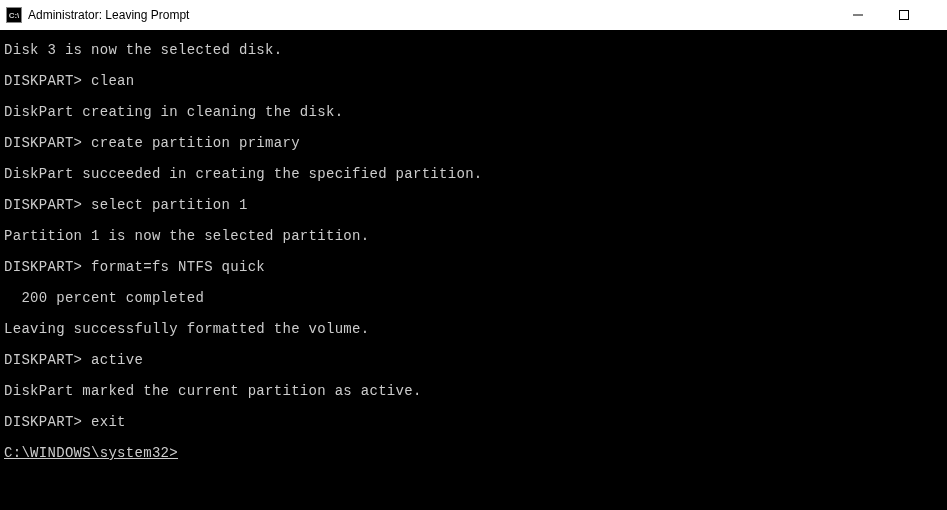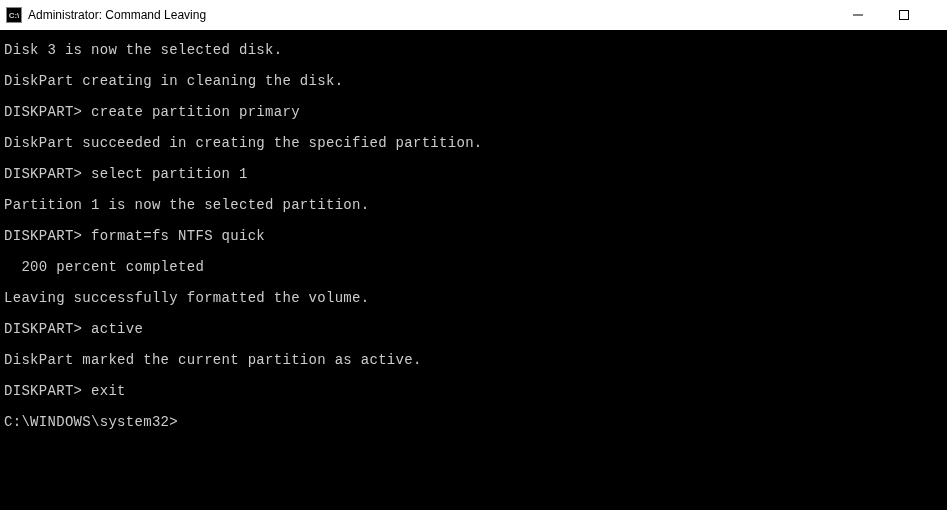--- a/index.html
+++ b/index.html
@@ -57,48 +57,49 @@
     .terminal {
       background: #000;
       color: #ccc;
       padding: 10px 4px 4px 4px;
       font-size: 14px;
       line-height: 1.5;
       letter-spacing: 0.3px;
       height: calc(100% - 30px);
     }
     .line { white-space: pre; margin-bottom: 10px; }
-    .line:last-child { margin-bottom: 0; }
+    .line:last-child { margin-bottom: 0; text-decoration: underline; }
   </style>
 </head>
 <body>
 
 <div class="titlebar">
   <div class="titlebar-left">
     <div class="app-icon">C:\</div>
-    <span class="title-text">Administrator: Command Leaving</span>
+    <span class="title-text">Administrator: Leaving Prompt</span>
   </div>
   <div class="window-controls">
     <div class="win-btn">
       <svg width="10" height="10" viewBox="0 0 10 10">
         <line x1="0" y1="5" x2="10" y2="5" stroke="#000" stroke-width="1"></line>
       </svg>
     </div>
     <div class="win-btn">
       <svg width="10" height="10" viewBox="0 0 10 10">
         <rect x="0.5" y="0.5" width="9" height="9" fill="none" stroke="#000" stroke-width="1"></rect>
       </svg>
     </div>
     <div class="win-btn" style="width:20px;">
     </div>
   </div>
 </div>
 
 <div class="terminal">
   <div class="line">Disk 3 is now the selected disk.</div>
+  <div class="line">DISKPART&gt; clean</div>
   <div class="line">DiskPart creating in cleaning the disk.</div>
   <div class="line">DISKPART&gt; create partition primary</div>
   <div class="line">DiskPart succeeded in creating the specified partition.</div>
   <div class="line">DISKPART&gt; select partition 1</div>
   <div class="line">Partition 1 is now the selected partition.</div>
   <div class="line">DISKPART&gt; format=fs NTFS quick</div>
   <div class="line">  200 percent completed</div>
   <div class="line">Leaving successfully formatted the volume.</div>
   <div class="line">DISKPART&gt; active</div>
   <div class="line">DiskPart marked the current partition as active.</div>

